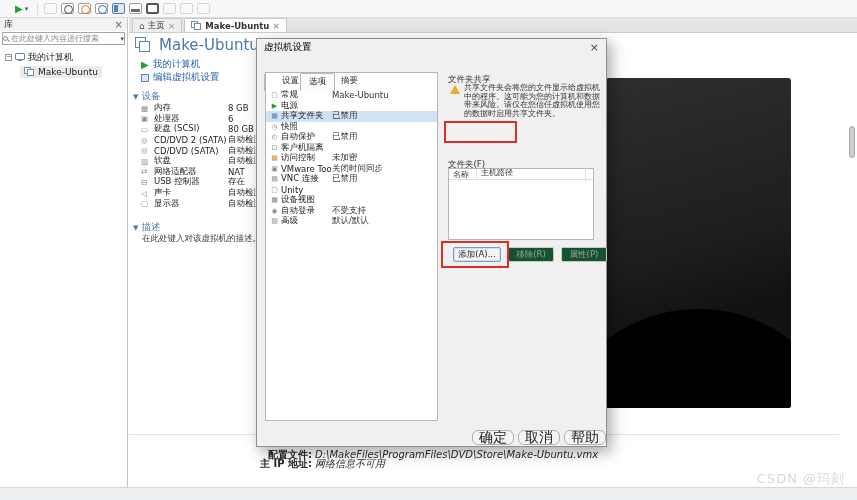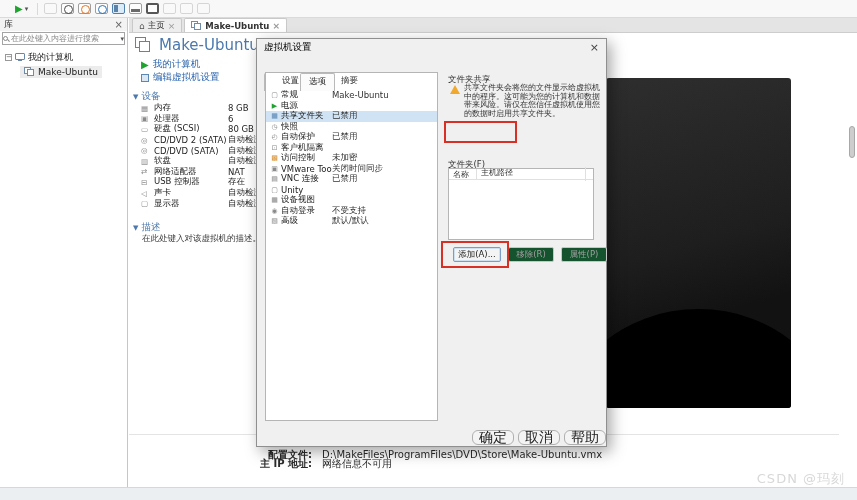--- a/index.html
+++ b/index.html
@@ -83,21 +83,21 @@
   .devices { position:absolute; left:12px; top:70px; width:230px; }
   .dev-row { position:relative; height:10.6px; display:flex; align-items:center; gap:3px; }
   .dev-ico { color:#8a8a8a; font-size:7.5px; width:10px; flex:none; }
   .dev-name { font-size:8.5px; color:#1e1e1e; }
   .dev-val { position:absolute; left:87px; font-size:8.5px; color:#1e1e1e; }
   .desc-text { position:absolute; left:13px; top:200px; color:#3c3c3c; font-size:8.5px; }
   .info-sep { position:absolute; left:0; right:18px; top:401px; height:1px; background:#e4e4e4; }
   .vm-info { position:absolute; left:60px; top:417px; }
   .info-line { display:flex; line-height:9.2px; font-size:10px; }
   .info-line .lbl { width:123px; text-align:right; font-weight:bold; color:#2b2b2b; flex:none; }
-  .info-line .val { margin-left:10px; color:#2b2b2b; white-space:nowrap; }
+  .info-line .val { margin-left:3px; color:#2b2b2b; white-space:nowrap;font-style:italic; }
   .preview { position:absolute; left:477px; top:45px; width:185px; height:330px; border-radius:3px;
              background:linear-gradient(165deg,#2e2e2e 0%,#1e1e1e 50%,#121212 70%); overflow:hidden; }
   .preview::after { content:""; position:absolute; left:-25%; right:-25%; bottom:-45%; height:75%;
              background:#000; border-radius:50%; }
   .watermark { position:absolute; right:12px; top:437px; font-size:13px; color:#d8d8d8; letter-spacing:1px; }
 
   
   .dialog { position:absolute; left:256px; top:38px; width:351px; height:409px; background:#f0f0f0;
             border:1px solid #8f8f8f; box-shadow:4px 5px 14px rgba(0,0,0,.35); }
   .dlg-title { height:16px; display:flex; justify-content:space-between; align-items:center;

